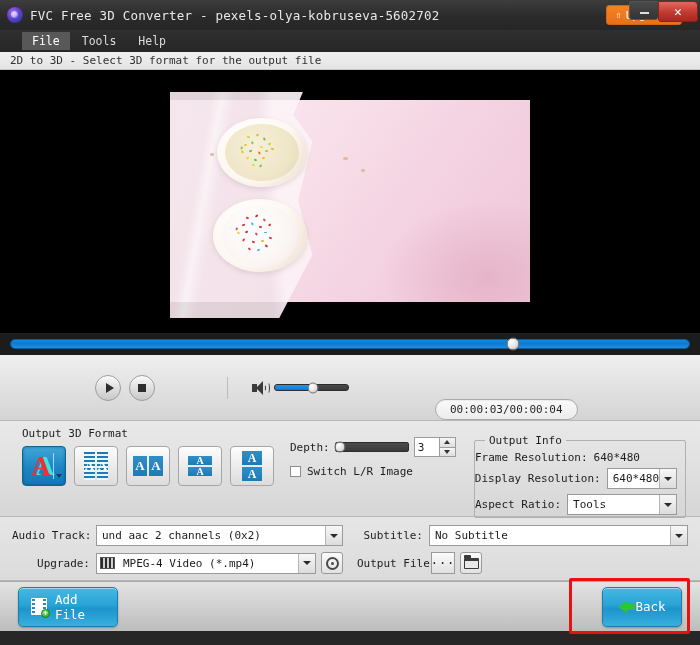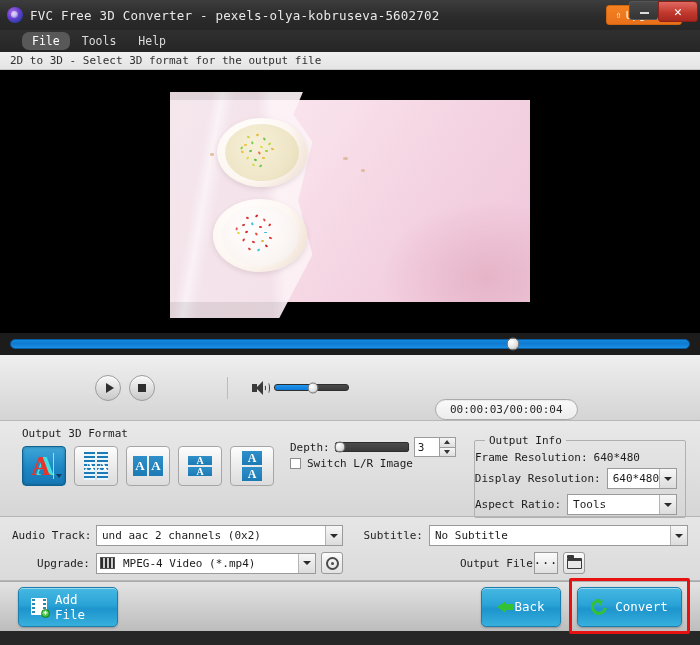--- a/index.html
+++ b/index.html
@@ -68,21 +68,21 @@
   
   .menubar {
     height: 22px; flex: 0 0 22px;
     background: linear-gradient(180deg,#2f2f2f 0%,#262626 100%);
     display:flex; align-items:center; padding-left: 22px; gap: 2px;
   }
   .menu-item {
     color:#dcdcdc; font-size:11.5px; padding: 2px 10px; cursor:pointer;
   }
   .menu-item.active {
-    background: #585858; color:#fff;border-radius:7px;
+    background: #585858; color:#fff;
   }
 
   
   .hintbar {
     height: 18px; flex:0 0 18px;
     background: linear-gradient(180deg,#f0f0f0 0%,#e4e4e4 100%);
     color:#303030; font-size:11px;
     display:flex; align-items:center; padding-left:10px;
     border-bottom:1px solid #c8c8c8;
   }
@@ -290,21 +290,21 @@
   }
   .spin-btns { display:flex; flex-direction:column; width:16px; }
   .spin-b {
     flex:1; border:1px solid #9c9c9c; border-left:none;
     background: linear-gradient(180deg,#f6f6f6,#dedede);
     display:flex; align-items:center; justify-content:center; cursor:pointer;
   }
   .spin-b:first-child { border-bottom:none; }
   .tri-up { width:0;height:0;border-left:3.5px solid transparent;border-right:3.5px solid transparent;border-bottom:4px solid #333; }
   .tri-dn { width:0;height:0;border-left:3.5px solid transparent;border-right:3.5px solid transparent;border-top:4px solid #333; }
-  .switch-row { display:flex; align-items:center; gap:6px; margin-top:0; }
+  .switch-row { display:flex; align-items:center; gap:6px; margin-top:8px; }
   .chk {
     width:11px;height:11px;background:#fff;border:1px solid #8d8d8d; cursor:pointer;
   }
   .switch-label { font-size:11px; color:#1d1d1d; }
 
   
   .out-info {
     position:absolute; right:14px; top:19px; width:212px; height:78px;
     border:1px solid #b0b0b0; border-radius:2px;
   }
@@ -339,21 +339,21 @@
     border-bottom:1px solid #b6b6b6;
   }
   .set-row { display:flex; align-items:center; gap:0; margin-bottom:6px; }
   .set-label { font-size:11px; color:#1d1d1d; text-align:right; white-space:nowrap; }
   .lbl-audio { width:84px; padding-right:6px; }
   .lbl-profile { width:84px; padding-right:6px; }
   .lbl-subtitle { width:72px; padding-right:6px; }
   .lbl-output { width:72px; padding-right:6px; }
   .combo-wide { flex:1; }
   .left-col { flex:1; display:flex; align-items:center; }
-  .right-col { flex:1; display:flex; align-items:center; padding-left:14px;justify-content:center; }
+  .right-col { flex:1; display:flex; align-items:center; padding-left:14px; }
   .icon-btn {
     width:22px;height:22px;margin-left:5px;
     border:1px solid #9a9a9a; border-radius:3px;
     background: linear-gradient(180deg,#fbfbfb,#e2e2e2);
     display:flex; align-items:center; justify-content:center; cursor:pointer;
   }
   .gear {
     width:13px;height:13px;border-radius:50%;
     border:2.5px solid #4a4a4a; position:relative;
   }
@@ -728,22 +728,18 @@
         <span class="plus-badge">+</span>
       </span>
       <span>Add File</span>
     </div>
 
     <div class="bottom-right">
       <div class="btn-blue btn-back">
         <span class="back-arrow"></span>
         <span>Back</span>
       </div>
-      <div class="btn-blue btn-convert">
-        <span class="convert-ico"></span>
-        <span>Convert</span>
-      </div>
       <div class="highlight-box" style="border-color: rgb(230, 18, 18);"></div>
     </div>
   </div>
 
   <div class="footer-strip"></div>
 </div>
 
 </body></html>

